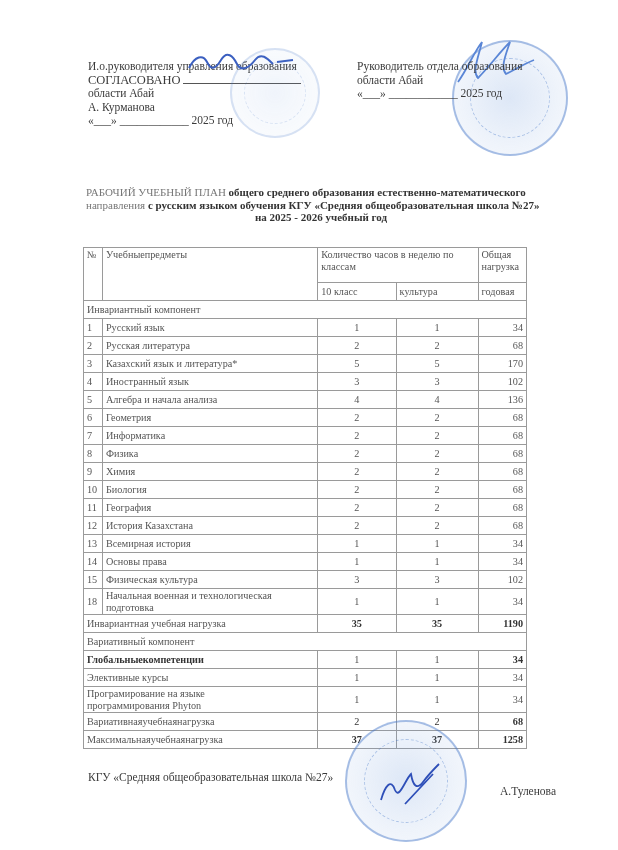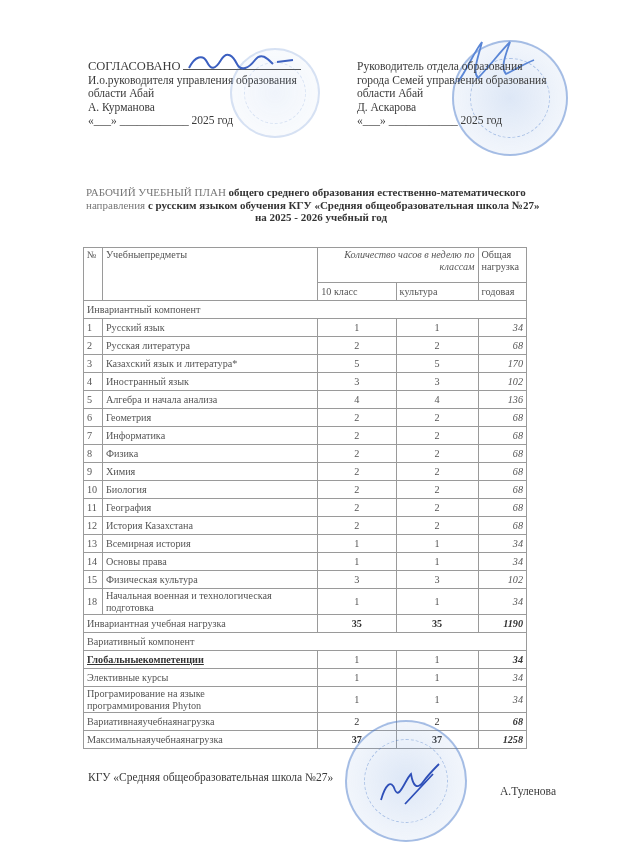--- a/index.html
+++ b/index.html
@@ -13,69 +13,67 @@
   .title .c { text-align: center; font-weight: bold; color: #333; }
   .title b { color: #333; }
   .light { color: #777; font-weight: normal; }
   table.plan { position: absolute; left: 83px; top: 247px; width: 444px;
                border-collapse: collapse; font-size: 10.2px; color: #555; }
   table.plan td { border: 1px solid #9a9a9a; padding: 1px 3px; height: 15px; vertical-align: middle; line-height: 11.5px; }
   table.plan td.num { width: 12px; }
   table.plan td.subj { width: 216px; }
   table.plan td.v1 { width: 78px; text-align: center; }
   table.plan td.v2 { width: 80px; text-align: center; }
-  table.plan td.v3 { width: 42px; text-align: right; font-style: italic; }
+  table.plan td.v3 { width: 42px; text-align: right; }
   table.plan td.head { vertical-align: top; height: 32px; }
   table.plan tr.bold td.v1, table.plan tr.bold td.v2, table.plan tr.bold td.v3 { font-weight: bold; color: #333; }
   .dark { color: #333; }
   .stamp { position: absolute; border-radius: 50%; border: 2px solid rgba(70,120,200,0.45);
            background: radial-gradient(circle, rgba(120,160,220,0.25) 0%, rgba(120,160,220,0.12) 60%, rgba(120,160,220,0.05) 100%); }
   .stamp::after { content: ""; position: absolute; left: 14%; top: 14%; right: 14%; bottom: 14%;
                   border-radius: 50%; border: 1px dashed rgba(70,120,200,0.4); }
   .sig { position: absolute; }
 </style>
 </head>
 <body>
 
 <div class="blk" style="left:88px; top:60px;">
+  <div>И.о.руководителя управления образования</div>
   <div><span style="font-size:12.5px;">СОГЛАСОВАНО</span> <span class="uline" style="width:118px;"></span></div>
-  <div>И.о.руководителя управления образования</div>
   <div>области Абай</div>
   <div>А. Курманова</div>
   <div>«___» ____________ 2025 год</div>
 </div>
 <svg class="sig" style="left:185px; top:52px;" width="110" height="22" viewBox="0 0 110 22">
   <path d="M4 16 C10 4, 18 2, 22 10 S30 18, 36 8 S48 4, 52 12 S64 16, 70 8 S82 6, 88 12 M92 10 L108 8" fill="none" stroke="#3b5fc0" stroke-width="2"></path>
 </svg>
 <div class="stamp" style="left:230px; top:48px; width:86px; height:86px; opacity:0.45;"></div>
 
 <div class="stamp" style="left:452px; top:40px; width:112px; height:112px;"></div>
 <svg class="sig" style="left:448px; top:38px;" width="90" height="50" viewBox="0 0 90 50">
   <path d="M10 44 C20 30, 26 14, 34 4 C30 20, 24 34, 30 40 C40 30, 52 14, 62 4 C58 16, 52 30, 58 36 C66 32, 76 26, 86 22" fill="none" stroke="#5a86d6" stroke-width="1.8"></path>
 </svg>
 <div class="blk" style="left:357px; top:60px;">
   <div>Руководитель отдела образования</div>
-  <div>города Семей управления образования</div>
   <div>области Абай</div>
-  <div>Д. Аскарова</div>
   <div>«___» ____________ 2025 год</div>
 </div>
 
 <div class="title">
   <div class="l1"><span class="light">РАБОЧИЙ УЧЕБНЫЙ ПЛАН</span><b> общего среднего образования естественно-математического</b></div>
   <div class="l2"><span class="light">направления </span><b> с русским языком обучения КГУ «Средняя общеобразовательная  школа №27»</b></div>
   <div class="c">на 2025 - 2026 учебный год</div>
 </div>
 
 <table class="plan">
   <tbody>
       <tr>
     <td class="num head" rowspan="2">№</td>
     <td class="subj head" rowspan="2">Учебныепредметы</td>
-    <td colspan="2" class="head" style="text-align:right;font-style:italic;">Количество часов в неделю по классам</td>
+    <td colspan="2" class="head" style="text-align:left;">Количество часов в неделю по классам</td>
     <td class="head">Общая нагрузка</td>
   </tr>
   <tr>
     <td>10 класс</td>
     <td>культура</td>
     <td>годовая</td>
   </tr>
   <tr>
     <td colspan="5">Инвариантный  компонент</td>
   </tr>
@@ -198,21 +196,21 @@
       <tr class="bold">
     <td colspan="2">Инвариантная учебная  нагрузка</td>
     <td class="v1">35</td>
     <td class="v2">35</td>
     <td class="v3">1190</td>
   </tr>
   <tr>
     <td colspan="5">Вариативный  компонент</td>
   </tr>
   <tr>
-    <td colspan="2" class="dark" style="font-weight:bold;text-decoration:underline;">Глобальныекомпетенции</td>
+    <td colspan="2" class="dark" style="font-weight:bold;">Глобальныекомпетенции</td>
     <td class="v1">1</td>
     <td class="v2">1</td>
     <td class="v3 dark" style="font-weight:bold;">34</td>
   </tr>
   <tr>
     <td colspan="2">Элективные курсы</td>
     <td class="v1">1</td>
     <td class="v2">1</td>
     <td class="v3">34</td>
   </tr>

